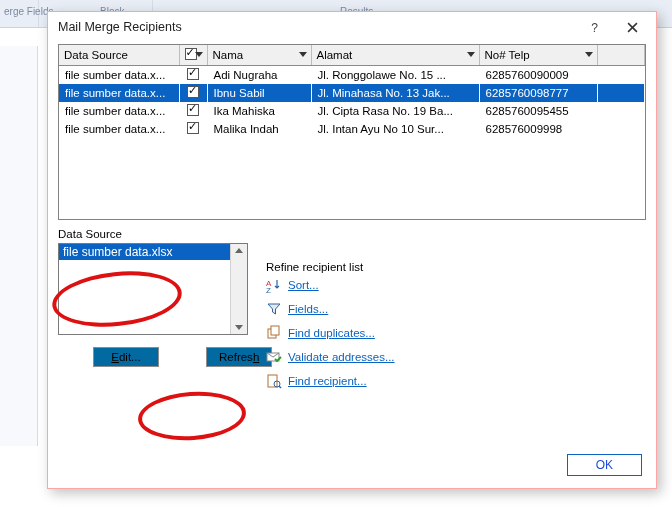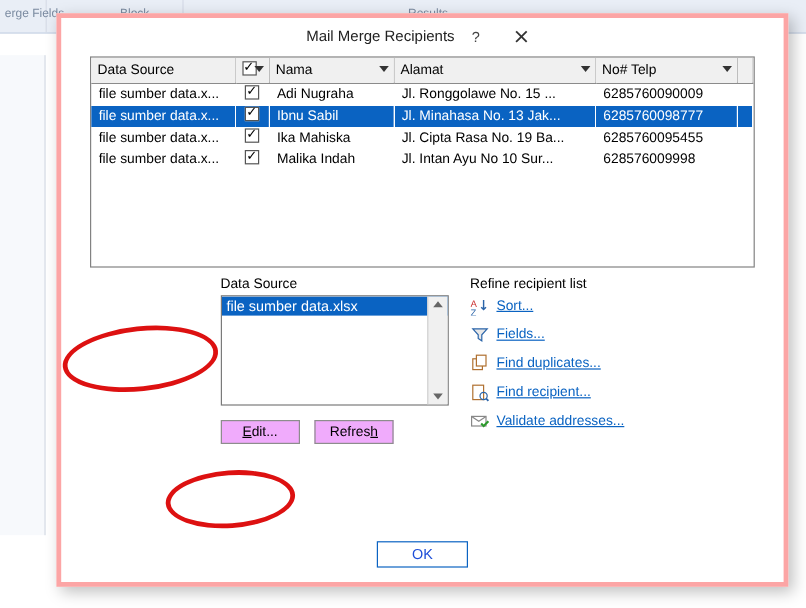--- a/index.html
+++ b/index.html
@@ -6,23 +6,23 @@
   body { background: #fff; width: 672px; height: 507px; overflow: hidden; position: relative; }
 
   
   .bg-ribbon { position:absolute; left:0; top:0; right:0; height:28px; background:#e9eef6; border-bottom:1px solid #c9d4e4; }
   .bg-ribbon .splitA{position:absolute;left:38px;top:0;bottom:0;width:1px;background:#d6dbe6}
   .bg-ribbon .splitB{position:absolute;left:152px;top:0;bottom:0;width:1px;background:#d6dbe6}
   .bg-docrule{position:absolute;left:0;top:46px;width:38px;height:400px;background:#f7f9fc;border-right:1px solid #d6dbe4}
 
   .dialog {
     position: absolute; left: 47px; top: 11px; width: 610px; height: 478px;
-    background: #ffffff; border: 4px solid #fca5a5;
+    background: #ffffff; border: 1px solid #fca5a5;
     box-shadow: 4px 4px 12px rgba(0,0,0,.25);
-    display: flex; flex-direction: column; align-items: center;
+    display: flex; flex-direction: column;
   }
   .titlebar {
     height: 30px; display: flex; align-items: center; justify-content: space-between;
     padding: 0 6px 0 10px; font-size: 12.5px; color:#222;
   }
   .titlebar .wbtns { display:flex; gap:2px; }
   .wbtn { width:36px; height:22px; display:flex; align-items:center; justify-content:center; color:#444; }
   .wbtn svg{width:11px;height:11px}
 
   .intro { padding: 2px 12px 6px 12px; font-size: 11.5px; color:#222; line-height:1.35; }
@@ -50,24 +50,24 @@
   .pane-left .lbl, .pane-right .lbl{ font-size:11.5px; margin-bottom:3px; display:block; }
   .listbox{ border:1px solid #7a7a7a; height:92px; background:#fff; font-size:12px; overflow:hidden; position:relative}
   .listbox .item{ padding:1px 4px;}
   .listbox .item.sel{ background:#0a63c2; color:#fff;}
   .listbox .sb{ position:absolute; right:0; top:0; bottom:0; width:17px; background:#f0f0f0; border-left:1px solid #d0d0d0}
   .listbox .sb::before,.listbox .sb::after{content:"";position:absolute;left:4px;width:0;height:0;border-left:4px solid transparent;border-right:4px solid transparent}
   .listbox .sb::before{top:4px;border-bottom:5px solid #666}
   .listbox .sb::after{bottom:4px;border-top:5px solid #666}
 
   .left-btns{ display:flex; gap:12px; margin-top:12px; }
-  .btn{ font-size:11.5px; padding:3px 12px; background:#f0abfc; border:1px solid #8d8d8d; min-width:66px; text-align:center; }
+  .btn{ font-size:11.5px; padding:3px 12px; background:#0369a1; border:1px solid #8d8d8d; min-width:66px; text-align:center;margin-left:35px; }
   .btn .ul{ text-decoration:underline }
 
-  .pane-right{ flex:1; }
+  .pane-right{ flex:1;margin-top:33px; }
   .rlink{ display:flex; align-items:center; gap:6px; font-size:11.5px; color:#0a63c2; text-decoration:underline; margin:4px 0 8px 0; cursor:pointer}
   .rico{ width:16px; height:16px; display:flex;align-items:center;justify-content:center; color:#2a64a9; }
 
   .okbar{ height:46px; display:flex; align-items:center; justify-content:flex-end; padding:0 14px;}
   .okbtn{ font-size:12px; padding:3px 28px; border:1px solid #0a63c2; background:#fff; color:#1d4ed8;}
 
   
   .ring{ position:absolute; border:4px solid #d11; border-radius:50%; pointer-events:none }
   .ring1{ left:52px;  top:272px; width:130px; height:54px; transform:rotate(-6deg)}
   .ring2{ left:138px; top:392px; width:108px; height:48px; transform:rotate(-4deg)}
@@ -195,38 +195,38 @@
               <rect x="2" y="4" width="8" height="9" fill="#fff" stroke="#b07030"></rect>
               <rect x="5" y="1" width="8" height="9" fill="#fff" stroke="#b07030"></rect>
             </svg>
         </span>
         <span>Find duplicates...</span>
       </div>
 
       <div class="rlink">
         <span class="rico">
           <svg width="16" height="16" viewBox="0 0 16 16">
+              <rect x="1" y="4" width="12" height="8" fill="#fff" stroke="#888"></rect>
+              <path d="M1 4l6 4 6-4" fill="none" stroke="#888"></path>
+              <path d="M9 10l2 2 4-4" fill="none" stroke="#2c9a2c" stroke-width="1.8"></path>
+            </svg>
+        </span>
+        <span>Validate addresses...</span>
+      </div>
+
+      <div class="rlink">
+        <span class="rico">
+          <svg width="16" height="16" viewBox="0 0 16 16">
               <rect x="2" y="2" width="9" height="12" fill="#fff" stroke="#b07030"></rect>
               <circle cx="11" cy="11" r="3" fill="none" stroke="#2a64a9"></circle>
               <line x1="13" y1="13" x2="15" y2="15" stroke="#2a64a9" stroke-width="1.5"></line>
             </svg>
         </span>
         <span>Find recipient...</span>
       </div>
-
-      <div class="rlink">
-        <span class="rico">
-          <svg width="16" height="16" viewBox="0 0 16 16">
-              <rect x="1" y="4" width="12" height="8" fill="#fff" stroke="#888"></rect>
-              <path d="M1 4l6 4 6-4" fill="none" stroke="#888"></path>
-              <path d="M9 10l2 2 4-4" fill="none" stroke="#2c9a2c" stroke-width="1.8"></path>
-            </svg>
-        </span>
-        <span>Validate addresses...</span>
-      </div>
     </div>
   </div>
 
   <div class="okbar">
     <button class="okbtn">OK</button>
   </div>
 </div>
 
 <div class="ring ring1"></div>
 <div class="ring ring2"></div>

